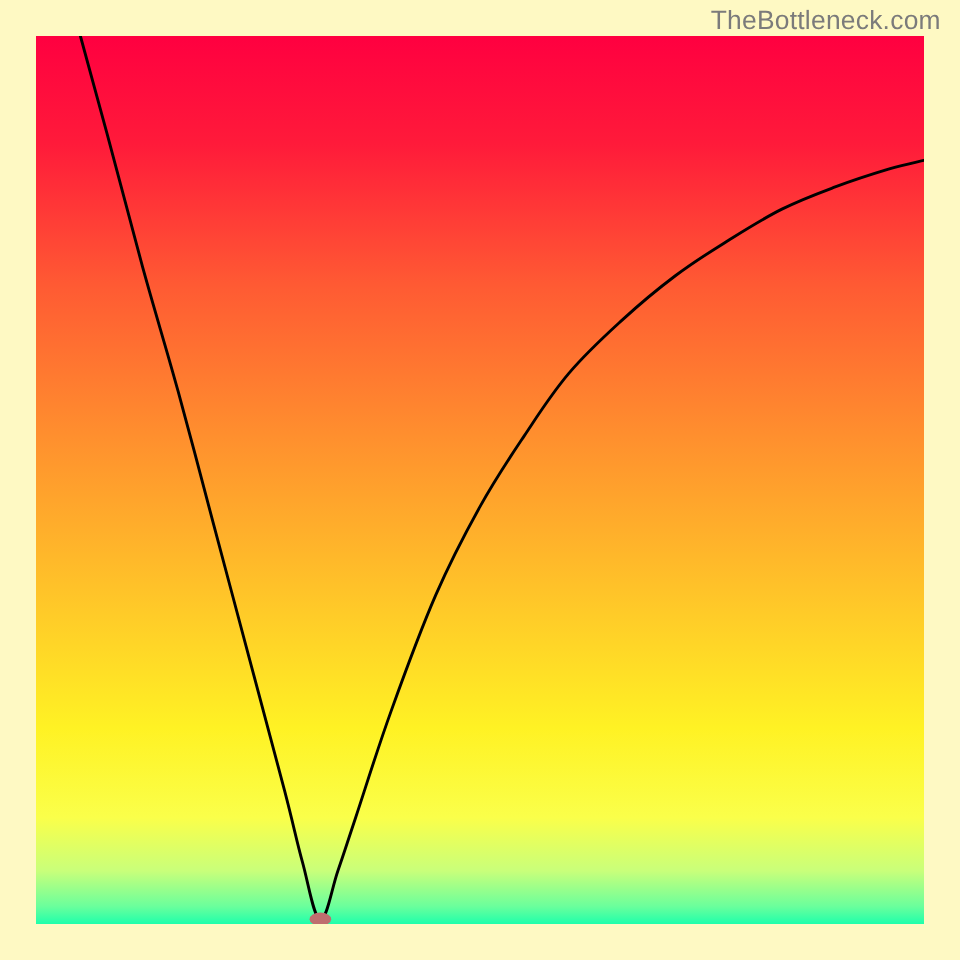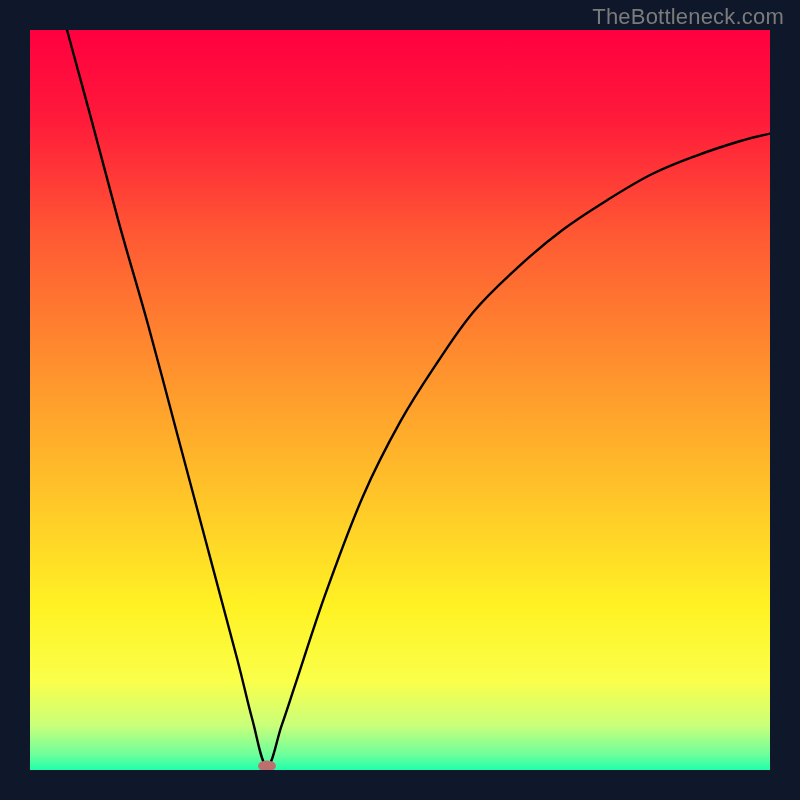--- a/index.html
+++ b/index.html
@@ -8,21 +8,21 @@
     width: 800px;
     height: 800px;
     background: #000;
     font-family: Arial, Helvetica, sans-serif;
     overflow: hidden;
   }
   .outer {
     position: relative;
     width: 800px;
     height: 800px;
-    background: #0f172a;
+    background: #fef9c3;
   }
   .plot-area {
     position: absolute;
     left: 30px;
     top: 30px;
     width: 740px;
     height: 740px;
     overflow: hidden;
   }
   .gradient {

